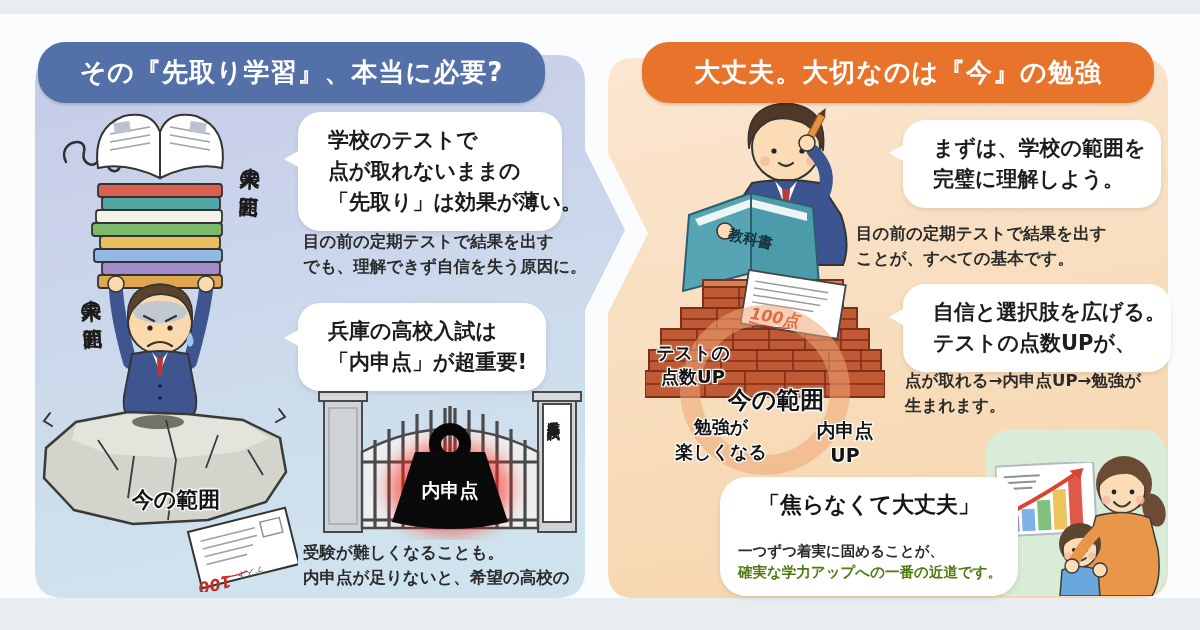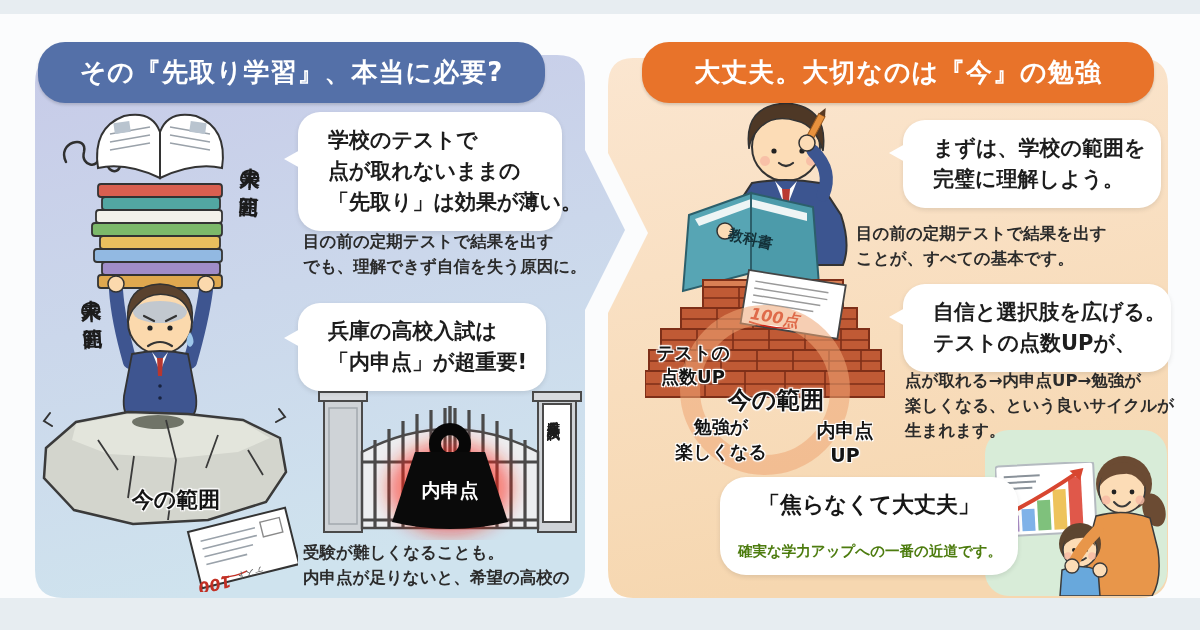--- a/index.html
+++ b/index.html
@@ -275,26 +275,26 @@
   <div class="note-line">ことが、すべての基本です。</div>
 </div>
 
 <div class="abs bubble" style="left:903px;top:284px;width:232px;">
   <div class="tail" style="top:24px;"></div>
   <div class="bubble-line">自信と選択肢を広げる。</div>
   <div class="bubble-line">テストの点数UPが、</div>
 </div>
 <div class="abs z4" style="left:905px;top:368px;">
   <div class="note-line">点が取れる→内申点UP→勉強が</div>
-  <div class="note-line">楽しくなる、という良いサイクルが</div>
   <div class="note-line">生まれます。</div>
 </div>
 
 <div class="abs bubble" style="left:720px;top:477px;width:262px;border-radius:26px;">
   <div style="font-weight:700;font-size:22px;color:#171717;white-space:nowrap;margin-bottom:21px;text-align:center;">「焦らなくて大丈夫」</div>
+  <div style="font-weight:700;font-size:14.5px;line-height:21px;color:#2b2b2b;white-space:nowrap;">一つずつ着実に固めることが、</div>
   <div style="font-weight:700;font-size:14.5px;line-height:21px;color:#4d7c0f;white-space:nowrap;">確実な学力アップへの一番の近道です。</div>
 </div>
 
 <div class="abs green-card" style="left:985px;top:430px;width:182px;height:166px;"></div>
 <svg class="abs z3" style="left:995px;top:462px;" width="104" height="80" viewBox="0 0 104 80">
   <g transform="rotate(-3 52 38)">
     <rect x="2" y="2" width="98" height="70" rx="3" fill="#ffffff" stroke="#b4bac0" stroke-width="2"></rect>
     <path d="M10,13 H46 M10,19 H42 M10,25 H38" stroke="#8a929a" stroke-width="2"></path>
     <g>
       <rect x="10" y="52" width="13" height="16" fill="#ab8fc8"></rect>

